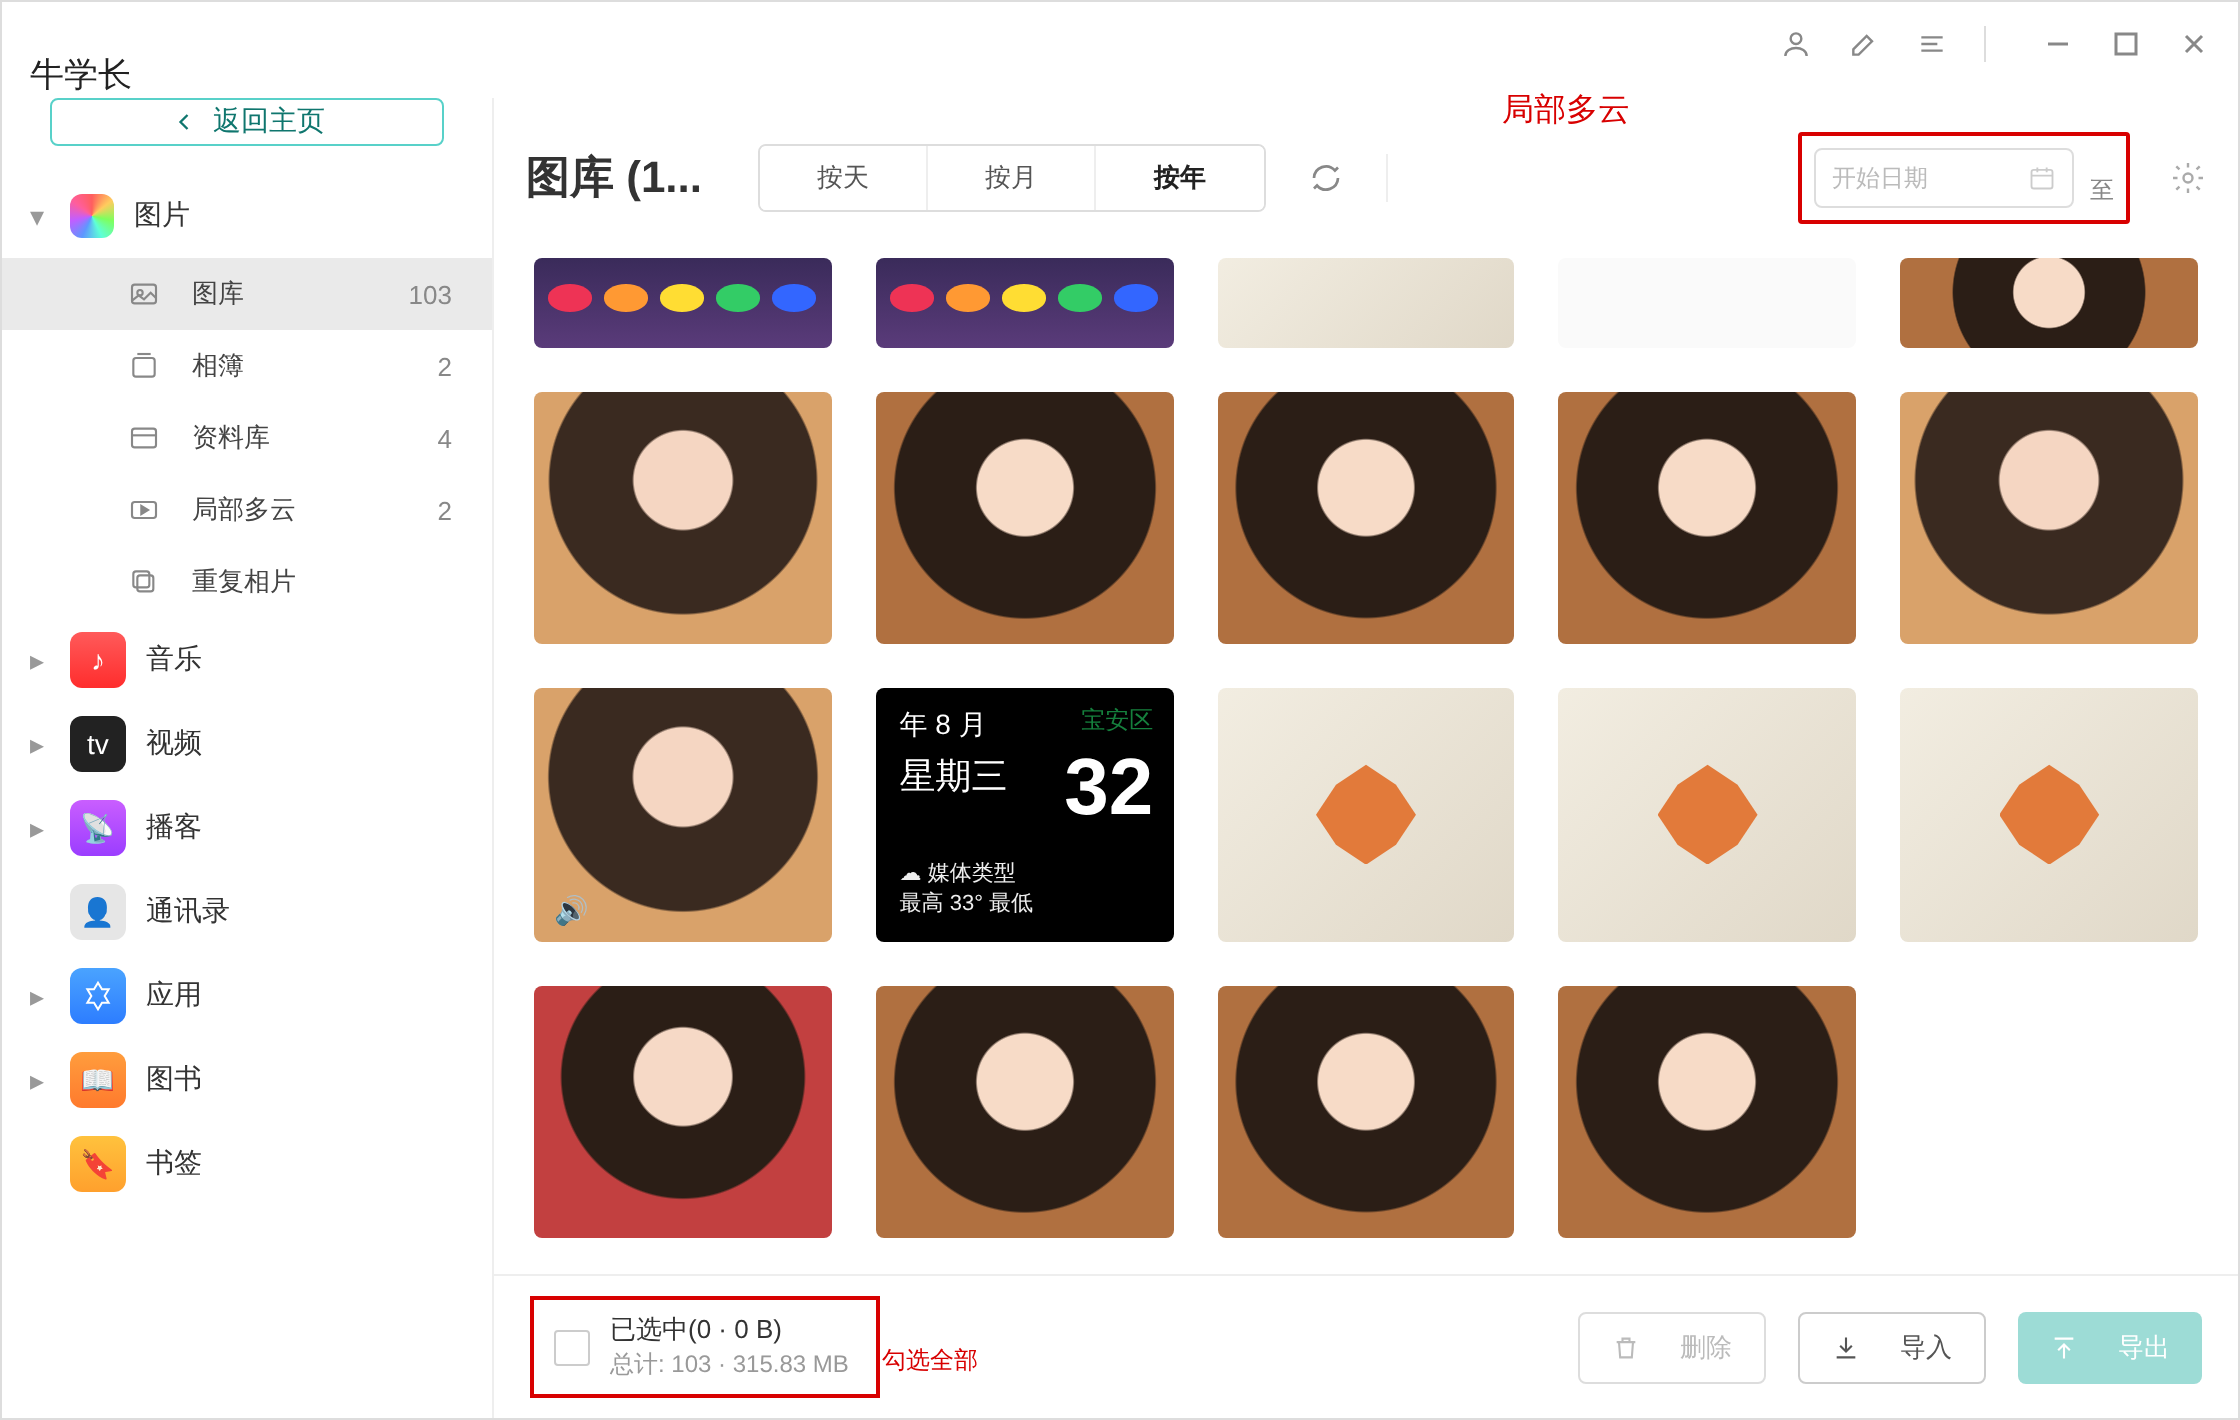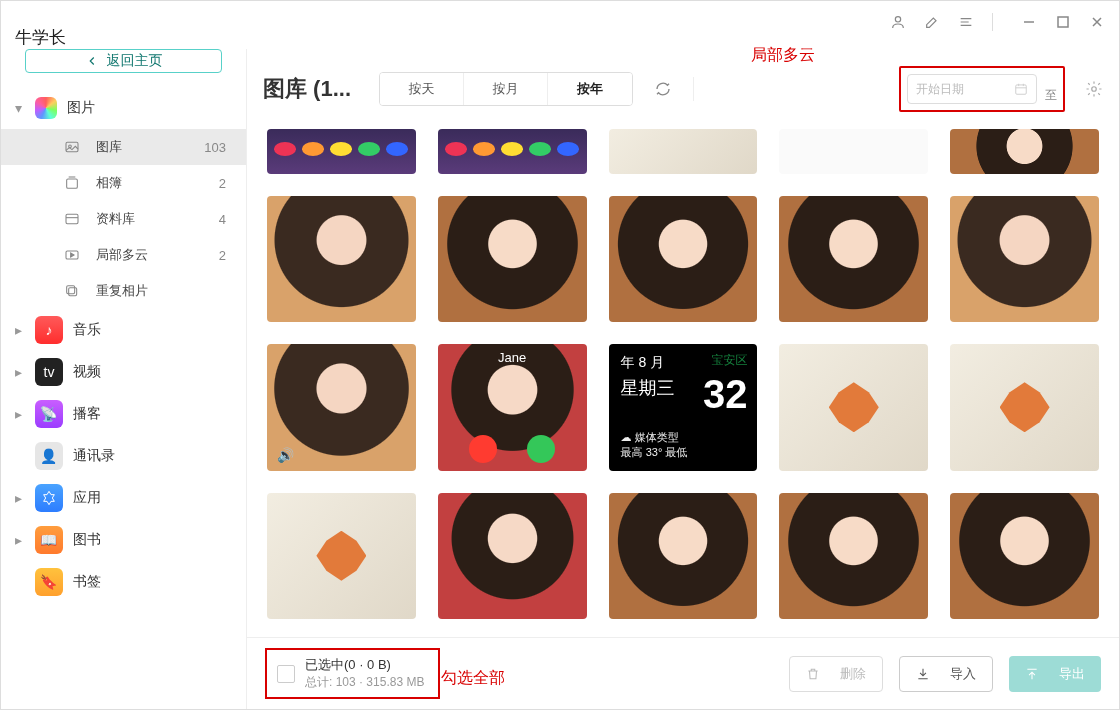--- a/index.html
+++ b/index.html
@@ -5,21 +5,21 @@
 * { box-sizing: border-box; margin: 0; padding: 0; }
 body { font-family: -apple-system, "PingFang SC", "Microsoft YaHei", sans-serif; background: #f0f0f0; display: flex; justify-content: center; align-items: center; height: 100vh; }
 .app-window { width: 1120px; height: 710px; background: #fff; display: flex; flex-direction: column; border: 1px solid #ddd; position: relative; }
 .titlebar { height: 48px; display: flex; align-items: flex-end; padding: 0 14px; position: relative; }
 .app-title { font-size: 17px; color: #222; font-weight: 500; }
 .titlebar-right { position: absolute; right: 14px; top: 12px; display: flex; gap: 18px; align-items: center; }
 .titlebar-right .icon, .win-controls .icon { width: 16px; height: 16px; color: #888; cursor: pointer; display:flex; align-items:center; justify-content:center;}
 .win-controls { display: flex; gap: 18px; margin-left: 10px; }
 
 .annotation-time { position: absolute; top: 44px; left: 750px; color: #d80000; font-size: 16px; z-index: 50; pointer-events:none;}
-.annotation-selectall { position: absolute; bottom: 20px; left: 440px; color: #d80000; font-size: 16px; z-index: 50; pointer-events:none;}
+.annotation-selectall { position: absolute; bottom: 20px; left: 440px; color: #d80000; font-size: 12px; z-index: 50; pointer-events:none;}
 
 .body-row { display: flex; flex: 1; min-height: 0; }
 .sidebar { width: 246px; border-right: 1px solid #eee; display: flex; flex-direction: column; }
 .back-btn { margin: 0 24px 14px 24px; border: 1px solid #58d1c9; color: #0f766e; background: #fff; height: 24px; border-radius: 4px; display: flex; align-items: center; justify-content: center; gap: 8px; font-size: 14px; cursor: pointer;}
 .nav-list { overflow-y: auto; flex: 1; }
 .nav-group { }
 .nav-parent { display: flex; align-items: center; height: 42px; padding: 0 14px; gap: 10px; cursor: pointer; font-size: 14px; color: #333;}
 .nav-parent .caret { width: 10px; color: #999; }
 .nav-parent .app-icon { width: 28px; height: 28px; border-radius: 6px; display: flex; align-items: center; justify-content: center; font-size: 14px;}
 .nav-sub { display: flex; align-items: center; height: 36px; padding: 0 14px 0 63px; gap: 14px; cursor: pointer; font-size: 13px; color: #444;}
@@ -308,27 +308,20 @@
 
           <div class="thumb t-portrait1"></div>
           <div class="thumb t-portrait2"></div>
           <div class="thumb t-portrait2"></div>
           <div class="thumb t-portrait2"></div>
           <div class="thumb t-portrait1"></div>
 
           <div class="thumb t-portrait1">
               <span class="snd-icon">🔊</span>
             </div>
-          <div class="thumb t-portrait3">
-            <span class="label-top">Jane</span>
-            <div class="controls-dot">
-                <span class="cd-red"></span>
-                <span class="cd-green"></span>
-              </div>
-          </div>
           <div class="thumb t-weather">
             <span class="weather-month">年 8 月</span>
             <span class="weather-day">星期三</span>
             <span class="weather-big">32</span>
             <span style="position:absolute;top:8px;right:10px;color:#15803d;font-size:12px;">宝安区</span>
             <span class="weather-sm">☁ <span>媒体类型</span><br><span>最高 33° 最低</span></span>
           </div>
           <div class="thumb t-device">
               <div style="position:absolute;top:50%;left:50%;transform:translate(-50%,-50%);width:50px;height:50px;background:#e27a3a;clip-path:polygon(50% 0,80% 20%,100% 50%,80% 80%,50% 100%,20% 80%,0 50%,20% 20%);"></div>
             </div>

